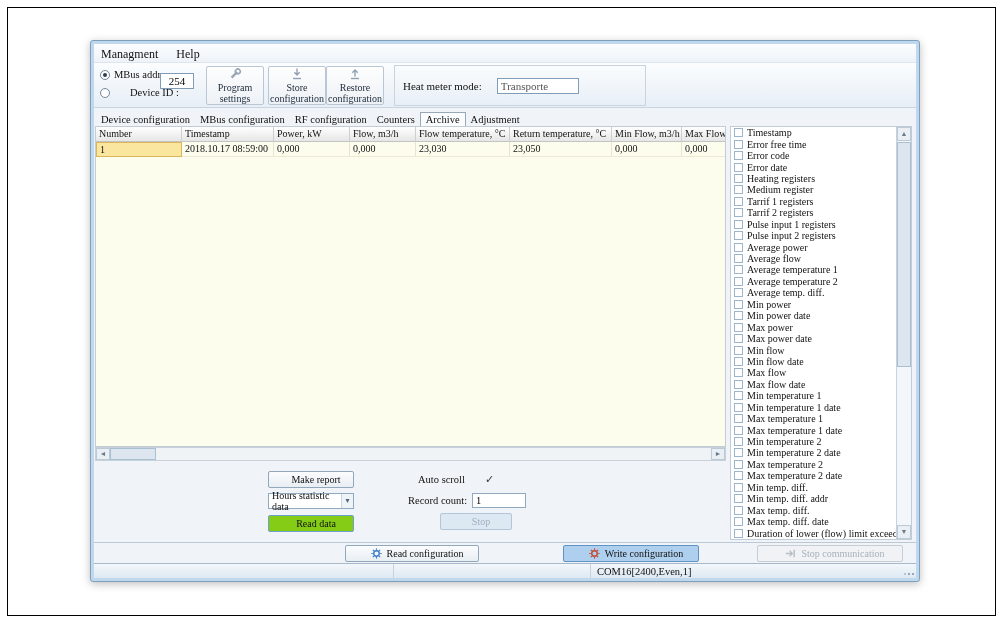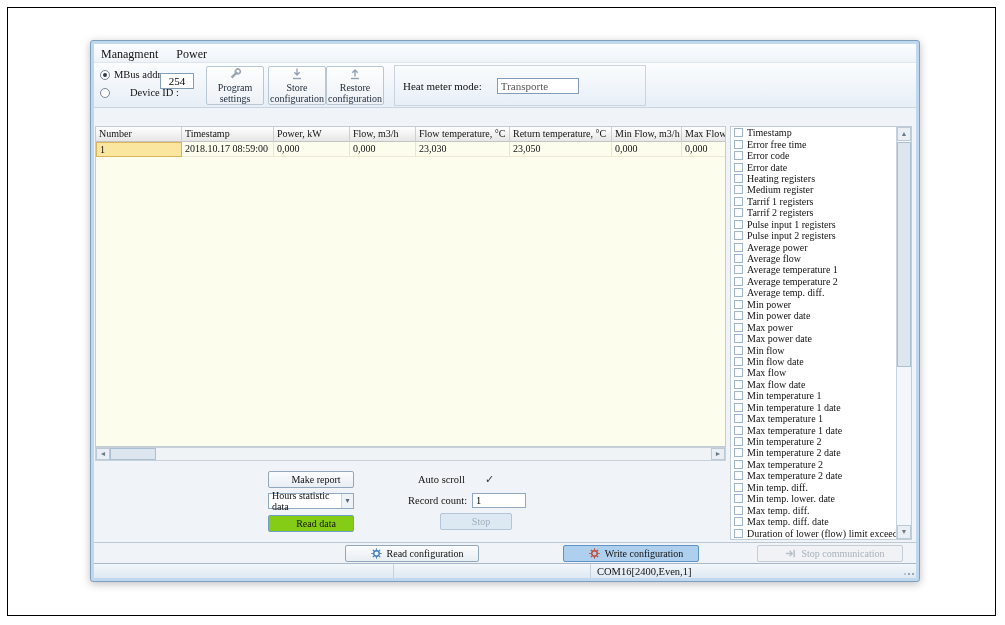--- a/index.html
+++ b/index.html
@@ -118,21 +118,21 @@
 </head>
 <body>
 
 <div class="outer-frame"></div>
 
 <div class="window">
   <div class="client">
 
     <div class="menubar">
       <span class="menu-item">Managment</span>
-      <span class="menu-item">Power</span>
+      <span class="menu-item">Help</span>
     </div>
 
     <div class="toolbar">
       <div class="radio-row" style="top:5px;">
         <span class="radio sel"></span>
         <span>MBus addr:</span>
       </div>
       <div class="radio-row" style="top:23px;gap:16px;">
         <span class="radio"></span>
         <span>Device ID :</span>
@@ -168,20 +168,21 @@
         </span>
         <span>Restore configuration</span>
       </div>
 
       <div class="hm-group">
         <span class="hm-label">Heat meter mode:</span>
         <input class="hm-input" value="Transporte" style="">
       </div>
     </div>
 
+    <div class="tabstrip"><span class="tab">Device configuration</span><span class="tab">MBus configuration</span><span class="tab">RF configuration</span><span class="tab">Counters</span><span class="tab active">Archive</span><span class="tab">Adjustment</span></div>
 
     <div class="table-wrap">
       <div class="thead">
           <div class="th" style="width: 86px;">Number</div>
           <div class="th" style="width: 92px;">Timestamp</div>
           <div class="th" style="width: 76px;">Power, kW</div>
           <div class="th" style="width: 66px;">Flow, m3/h</div>
           <div class="th" style="width: 94px;">Flow temperature, °C</div>
           <div class="th" style="width: 102px;">Return temperature, °C</div>
           <div class="th" style="width: 70px;">Min Flow, m3/h</div>
@@ -330,21 +331,21 @@
           <div class="chk-item">
             <span class="chk"></span>
             <span class="chk-label">Max temperature 2 date</span>
           </div>
           <div class="chk-item">
             <span class="chk"></span>
             <span class="chk-label">Min temp. diff.</span>
           </div>
           <div class="chk-item">
             <span class="chk"></span>
-            <span class="chk-label">Min temp. lower. date</span>
+            <span class="chk-label">Min temp. diff. addr</span>
           </div>
           <div class="chk-item">
             <span class="chk"></span>
             <span class="chk-label">Max temp. diff.</span>
           </div>
           <div class="chk-item">
             <span class="chk"></span>
             <span class="chk-label">Max temp. diff. date</span>
           </div>
           <div class="chk-item">

